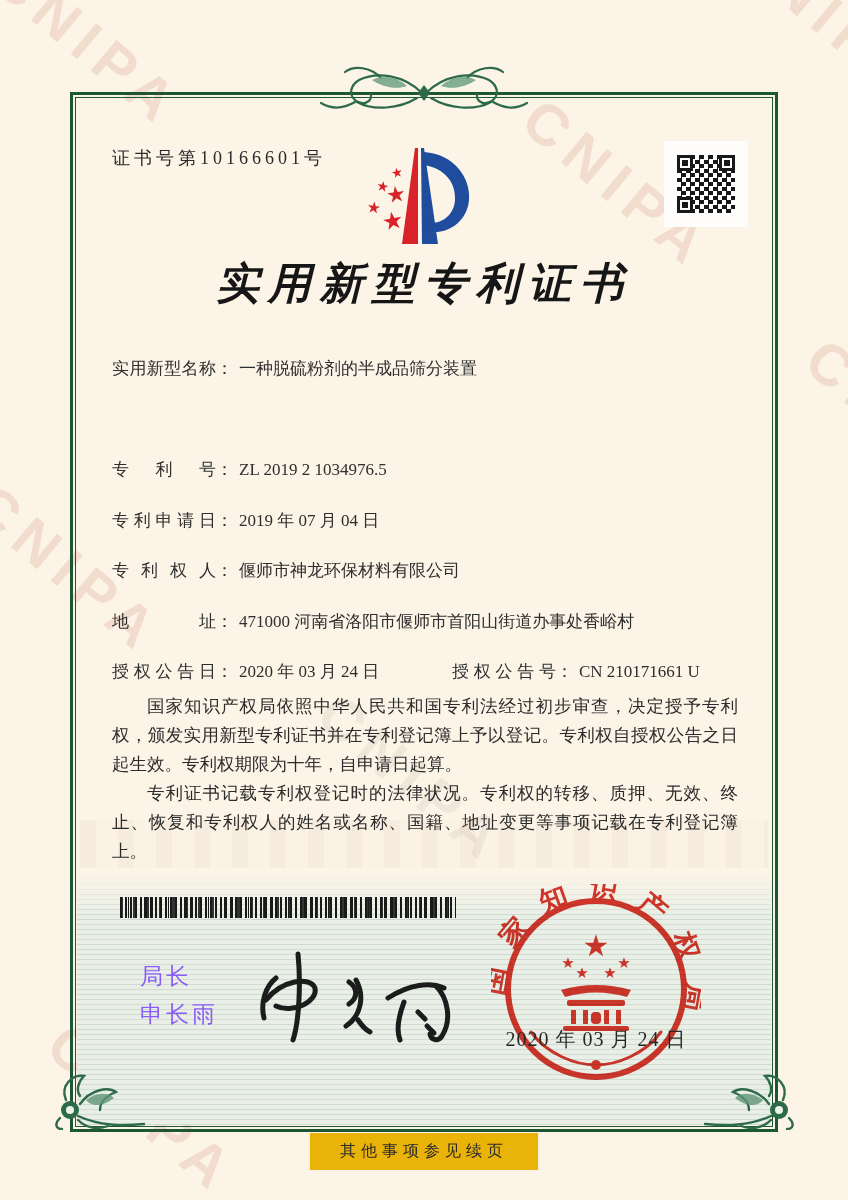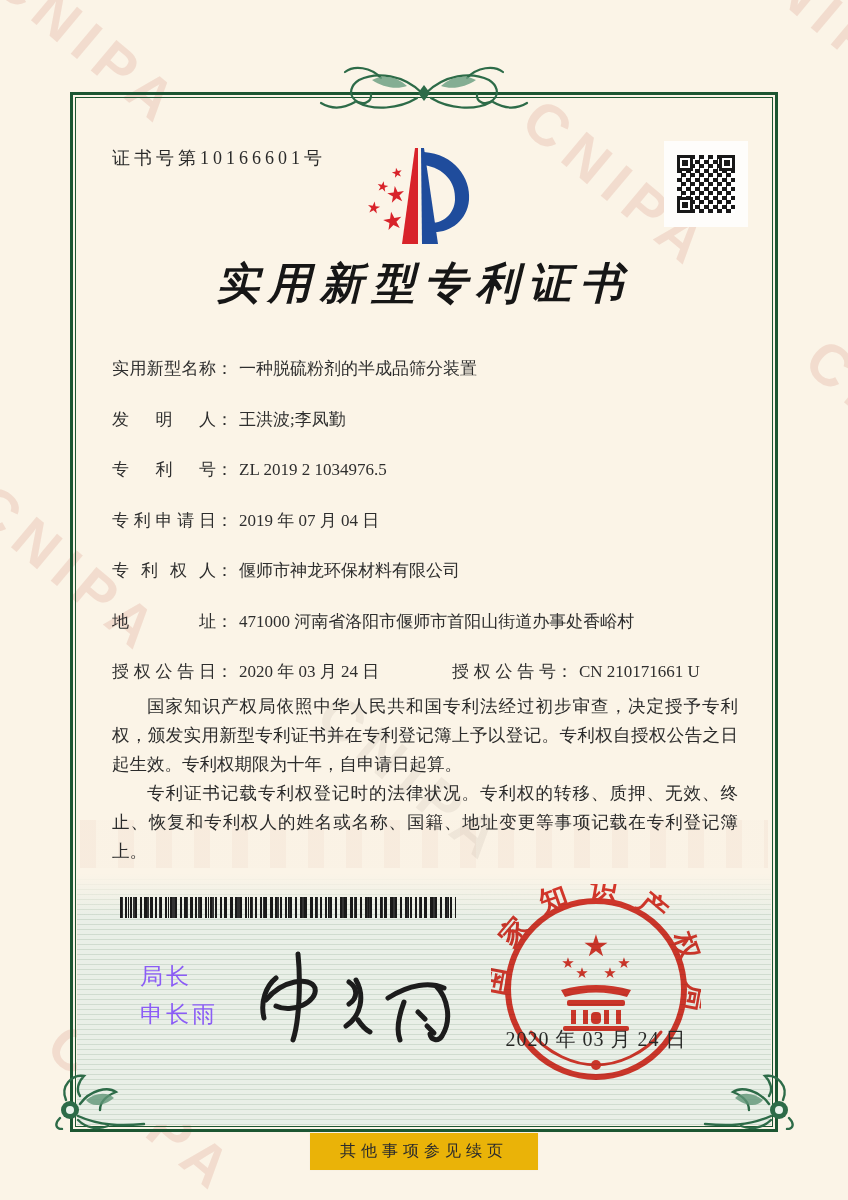--- a/index.html
+++ b/index.html
@@ -148,23 +148,20 @@
       <div class="fp tr"></div>
       <div class="fp bl"></div>
     </div>
   </div>
 
   <div class="title">实用新型专利证书</div>
 
   <div class="frow" style="top:357px">
     <span class="flabel">实用新型名称</span><span>：</span><span class="fvalue">一种脱硫粉剂的半成品筛分装置</span>
   </div>
-  <div class="frow" style="top:408px">
-    <span class="flabel">发明人</span><span>：</span><span class="fvalue">王洪波;李凤勤</span>
-  </div>
   <div class="frow" style="top:458px">
     <span class="flabel">专利号</span><span>：</span><span class="fvalue">ZL 2019 2 1034976.5</span>
   </div>
   <div class="frow" style="top:509px">
     <span class="flabel">专利申请日</span><span>：</span><span class="fvalue">2019 年 07 月 04 日</span>
   </div>
   <div class="frow" style="top:559px">
     <span class="flabel">专利权人</span><span>：</span><span class="fvalue">偃师市神龙环保材料有限公司</span>
   </div>
   <div class="frow" style="top:610px">

